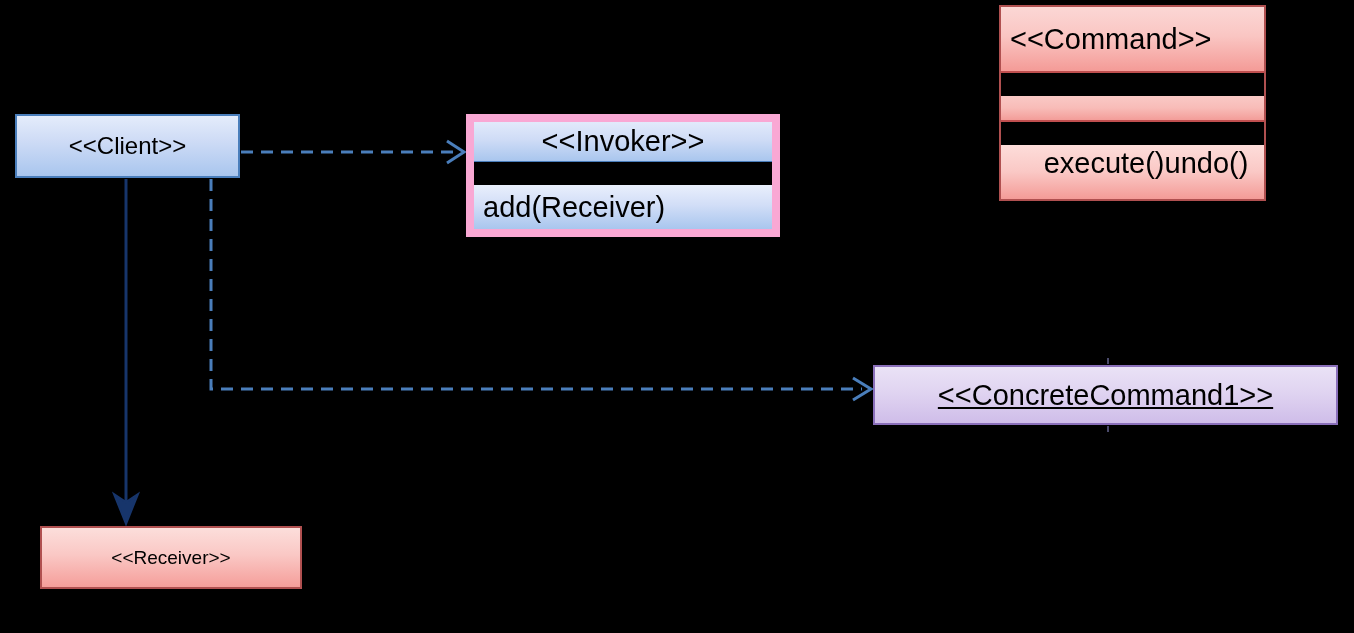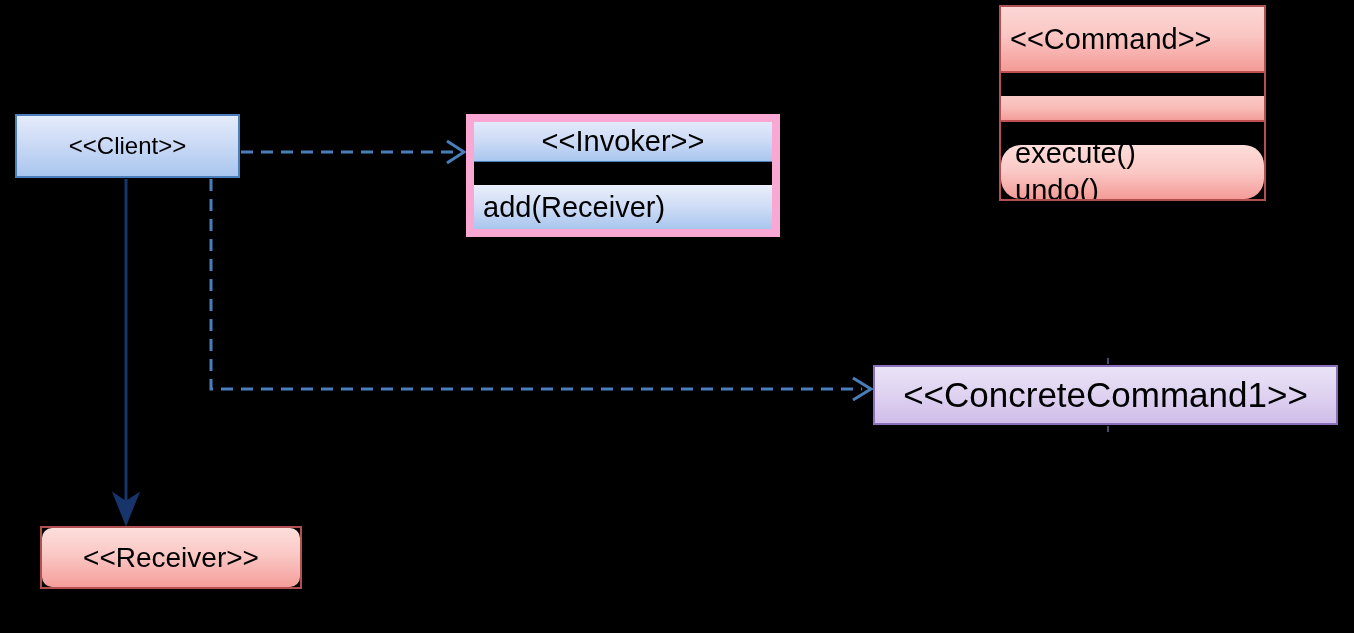--- a/index.html
+++ b/index.html
@@ -74,52 +74,51 @@
   }
   #command-box .comp-attrs {
     height: 26px;
     background: linear-gradient(to bottom, #f9c9c6 0%, #f8bcb8 50%, #f39d99 100%);
     border-bottom: 2px solid #c04f4f;
   }
   #command-box .comp-body {
     flex: 1;
     background: linear-gradient(to bottom, #fdddda 0%, #fac8c5 50%, #f49b97 100%);
     font-size: 29px;
-    flex-direction: column;
+    flex-direction: row;
     align-items: flex-start;
     justify-content: center;
-    padding-left: 14px;
+    padding-left: 27px;
     display: flex;
-    border-radius: 20px;
   }
   #command-box .comp-body .m-line { line-height: 1.28; }
 
   
   #concrete-box {
     left: 873px; top: 365px; width: 465px; height: 60px;
     border: 2px solid #8a6fba;
   }
   #concrete-box .compartment {
     height: 100%;
     background: linear-gradient(to bottom, #eae2f6 0%, #e0d4f1 45%, #cfbde9 100%);
-    font-size: 35px;
+    font-size: 29px;
     justify-content: center;
+    text-decoration: underline;
   }
 
   
   #receiver-box {
     left: 40px; top: 526px; width: 262px; height: 63px;
     border: 2px solid #b05050;
   }
   #receiver-box .compartment {
     height: 100%;
     background: linear-gradient(to bottom, #fcdedb 0%, #fac8c5 45%, #f59e9a 100%);
-    font-size: 28px;
+    font-size: 19px;
     justify-content: center;
-    border-radius: 10px;
   }
 
   
   .edge-svg {
     position: absolute;
     left: 0; top: 0;
     width: 1354px; height: 633px;
     pointer-events: none;
   }
 </style>

